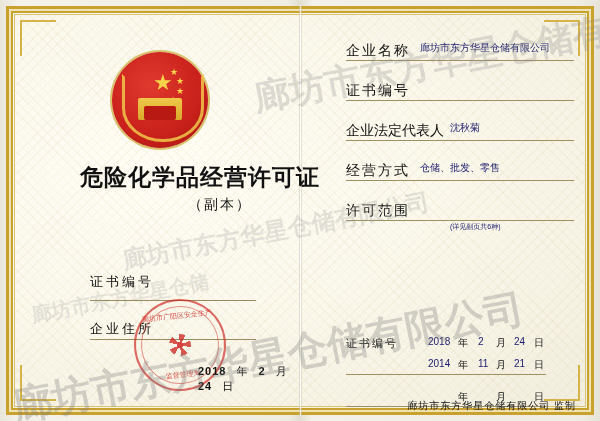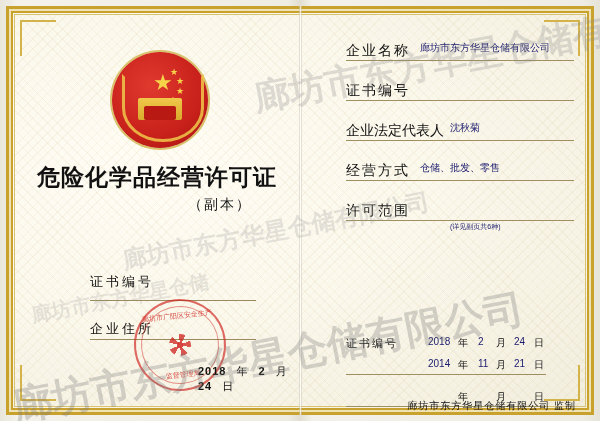--- a/index.html
+++ b/index.html
@@ -78,20 +78,21 @@
   }
   .emblem .wheat{
     position:absolute;left:10px;top:22px;width:76px;height:62px;
     border:3px solid rgba(240,200,74,.85);
     border-top-color:transparent;border-radius:0 0 50% 50%;
   }
   .title-main{
     position:absolute;left:0;top:146px;width:282px;text-align:center;
     font-size:23px;font-weight:bold;color:#111;letter-spacing:1px;
     font-family:"DejaVu Sans","Liberation Sans",sans-serif;
+    padding-left:43px;
   }
   .title-sub{
     position:absolute;left:0;top:180px;width:328px;text-align:center;
     font-size:14px;color:#111;letter-spacing:2px;margin-left:40px;
   }
   .cert-no-line{
     position:absolute;left:78px;top:247px;width:190px;
     text-align:center;font-size:9px;color:#1a1a6e;
   }
   .lf-row{position:absolute;font-size:13px;color:#111;letter-spacing:3px;}

